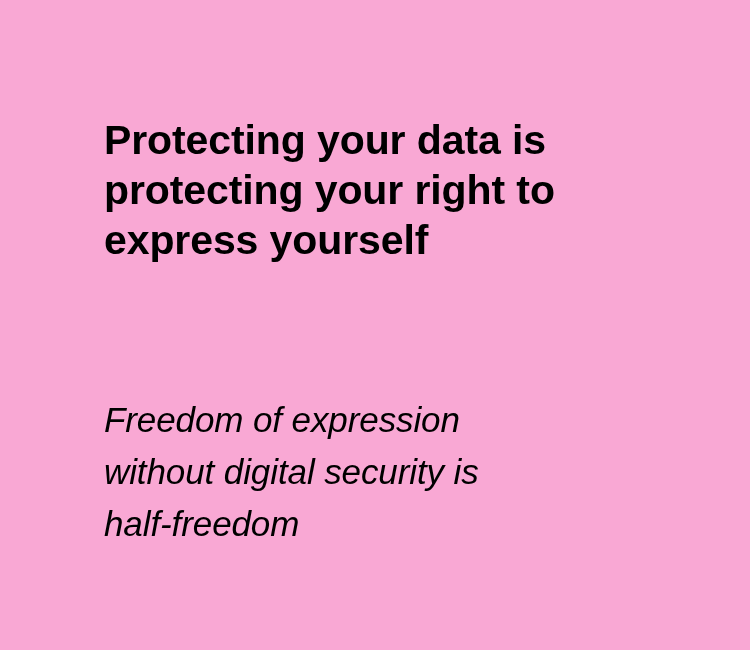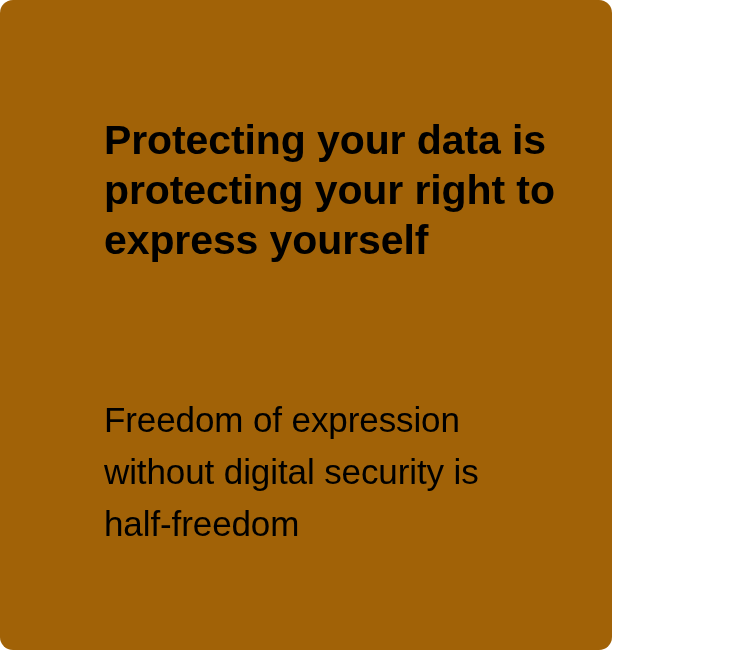--- a/index.html
+++ b/index.html
@@ -11,39 +11,39 @@
     width: 750px;
     height: 650px;
     background: #ffffff;
     font-family: "Liberation Sans", "DejaVu Sans", sans-serif;
     overflow: hidden;
     -webkit-font-smoothing: antialiased;
   }
 
   .slide {
     position: relative;
-    width: 612px;
+    width: 750px;
     height: 650px;
-    background: #a16207;
+    background: #f9a8d4;
     box-sizing: border-box;
-    border-radius: 13px;
   }
 
   .content-block {
     position: absolute;
     left: 104px;
     width: 560px;
   }
 
   #headline-block {
     top: 115px;
   }
 
   #subhead-block {
     top: 394px;
+    font-style: italic;
   }
 
   .headline {
     margin: 0;
     font-size: 41px;
     font-weight: bold;
     line-height: 50px;
     color: #000000;
     letter-spacing: -0.1px;
     white-space: pre-line;

